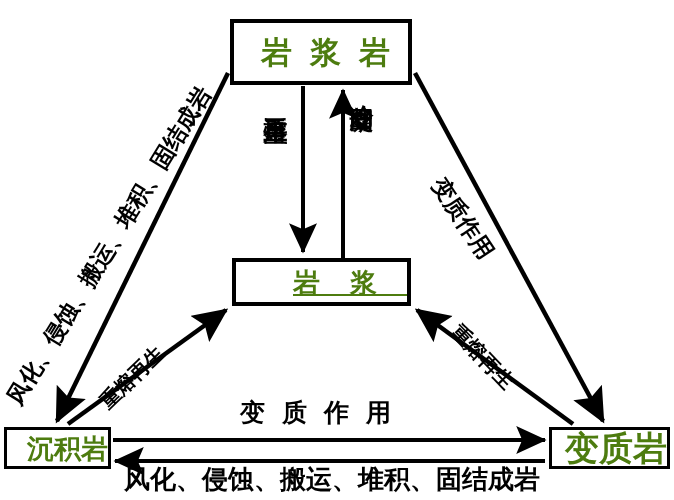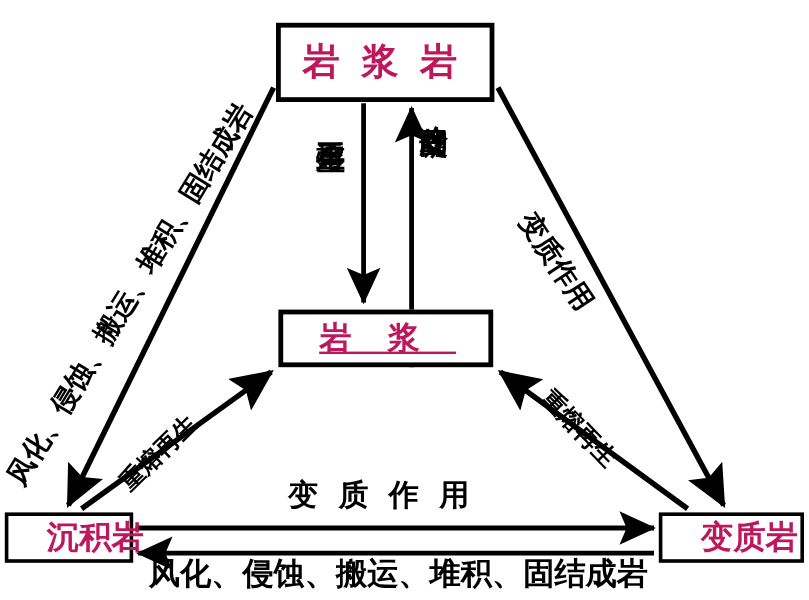--- a/index.html
+++ b/index.html
@@ -23,23 +23,23 @@
     width: 674px;
     height: 500px;
   }
   .node-box {
     position: absolute;
     box-sizing: border-box;
     background: #ffffff;
     border: 4px solid #000000;
     display: flex;
     align-items: center;
-    justify-content: flex-start;
-    font-weight: bold;
-    color: #be185d;
+    justify-content: flex-end;
+    font-weight: bold;
+    color: #4d7c0f;
     z-index: 5;
   }
   .node-box.thin {
     border-width: 3px;
     padding-left: 32px;
   }
   .node-label {
     display: block;
     white-space: nowrap;
     line-height: 1;
@@ -89,21 +89,21 @@
   #node-sedimentary {
     left: 4px; top: 427px; width: 107px; height: 42px;
   }
   #node-sedimentary .node-label {
     font-size: 27px; letter-spacing: 0px;
   }
   #node-metamorphic {
     left: 549px; top: 427px; width: 121px; height: 42px;
   }
   #node-metamorphic .node-label {
-    font-size: 27px; letter-spacing: 0px;
+    font-size: 34px; letter-spacing: 0px;
   }
 
   
   #label-remelt-center {
     left: 263px; top: 98px; font-size: 24px;
   }
   #label-cooling {
     left: 349px; top: 86px; font-size: 24px;
   }
   #label-weathering-left {

